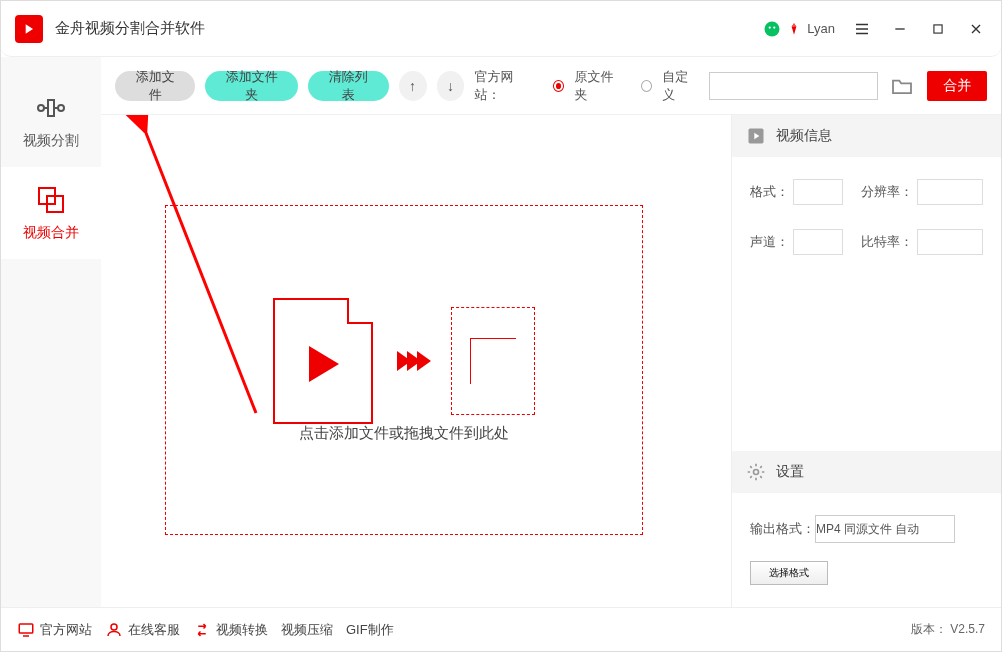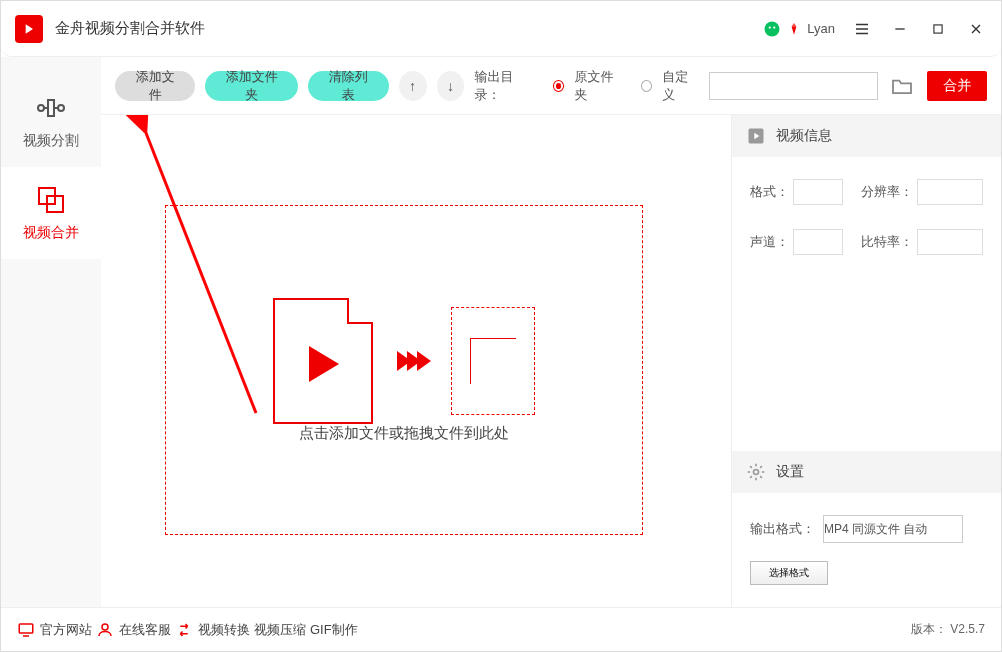--- a/index.html
+++ b/index.html
@@ -57,26 +57,26 @@
 
 .right-panel { width: 270px; border-left: 1px solid #eee; display: flex; flex-direction: column; }
 .panel-header { height: 42px; background: #f4f4f4; display: flex; align-items: center; padding: 0 14px; gap: 10px; font-size: 14px; color: #444; }
 .panel-body { padding: 22px 18px; display: flex; flex-direction: column; gap: 24px; }
 .info-row { display: flex; gap: 18px; }
 .info-item { display: flex; align-items: center; gap: 4px; font-size: 13px; color: #555; }
 .info-box { width: 50px; height: 26px; border: 1px solid #ddd; }
 .info-box.wide { width: 66px; }
 .spacer { flex: 1; }
 .settings-body { padding: 22px 18px; display: flex; flex-direction: column; gap: 18px; }
-.out-row { display: flex; align-items: center; gap: 8px; font-size: 13px; color: #555; }
+.out-row { display: flex; align-items: center; gap: 0; font-size: 13px; color: #555; }
 .out-field { width: 140px; height: 28px; border: 1px solid #ccc; padding: 0 0; display: flex; align-items: center; font-size: 12px; }
 .choose-btn { width: 78px; height: 24px; border: 1px solid #bbb; background: linear-gradient(#fff,#eee); font-size: 10px; cursor: pointer; }
 
 .footer { height: 44px; border-top: 1px solid #eee; display: flex; align-items: center; padding: 0 16px; gap: 20px; font-size: 13px; color: #444; }
-.footer-left { display: flex; align-items: center; gap: 4px; }
+.footer-left { display: flex; align-items: center; gap: 13px; }
 .footer-item { display: flex; align-items: center; gap: 5px; cursor: pointer; }
 .footer-item svg { width: 18px; height: 18px; }
 .footer-right { margin-left: auto; color: #666; font-size: 12px; }
 </style>
 </head>
 <body>
 
 <div class="titlebar">
   <div class="app-logo">
     <svg viewBox="0 0 24 24" width="16" height="16">
@@ -141,21 +141,21 @@
     </div>
   </div>
 
   <div class="main">
     <div class="toolbar">
       <button class="pill-btn highlight">添加文件</button>
       <button class="pill-btn">添加文件夹</button>
       <button class="pill-btn">清除列表</button>
       <button class="circle-btn">↑</button>
       <button class="circle-btn">↓</button>
-      <span class="tb-label">输出目录：</span>
+      <span class="tb-label">官方网站：</span>
       <span class="radio checked"></span>
       <span class="tb-label">原文件夹</span>
       <span class="radio"></span>
       <span class="tb-label">自定义</span>
       <input class="path-input" value="" style="">
       <div class="folder-btn">
         <svg width="22" height="18" viewBox="0 0 24 20">
             <path fill="none" stroke="#888" stroke-width="2" d="M2 4h7l2 3h11v11H2z"></path>
           </svg>
       </div>

